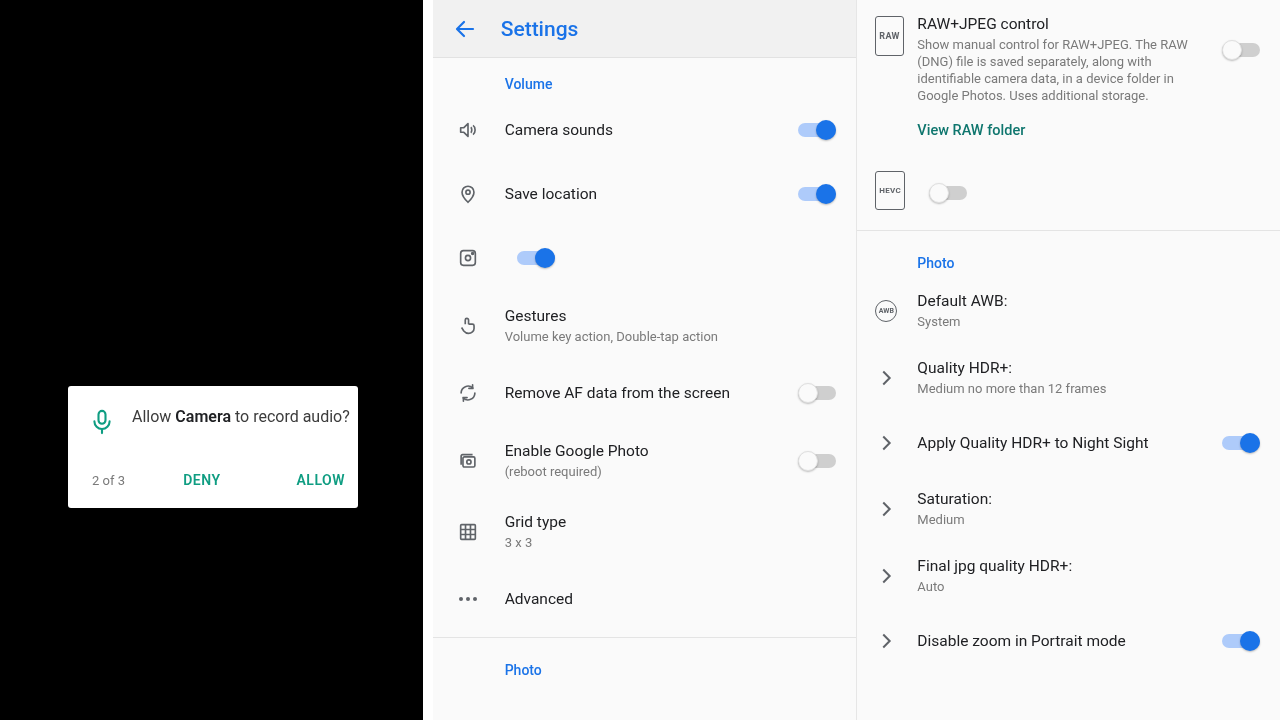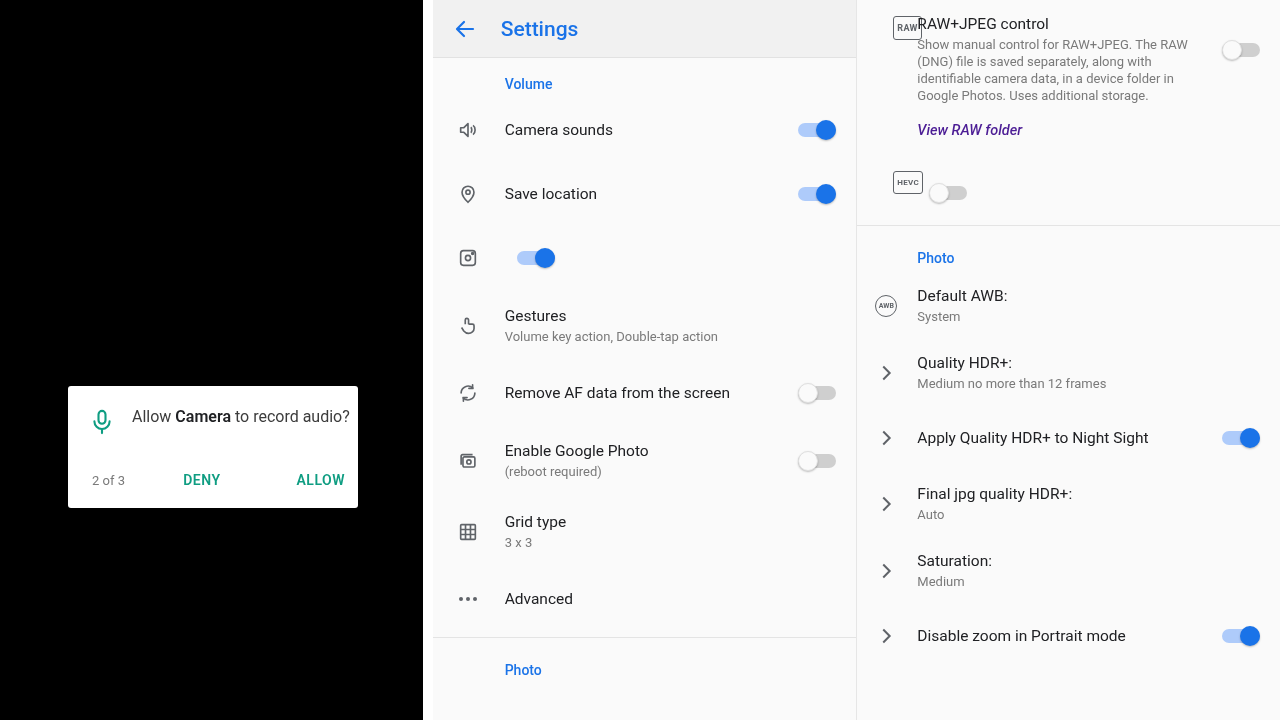--- a/index.html
+++ b/index.html
@@ -113,35 +113,33 @@
 
   
   .pane-right {
     width: 426px; height: 100%;
     background: #fafafa;
     display: flex; flex-direction: column;
   }
   .pane-right .row { padding: 14px 20px 14px 18px; }
   .pane-right .lead { width: 42px; flex: 0 0 42px; }
   .link-action {
-    color: #4c1d95; font-size: 14.5px; font-weight: 500;
+    color: #0f766e; font-size: 14.5px; font-weight: 500;
     padding: 4px 0 16px 60px;
     cursor: pointer;
-    font-style: italic;
   }
   .chev { color: #7a7a7a; }
   .chev svg { width: 18px; height: 18px; }
 
   .badge {
     font-size: 9px; font-weight: 700;
     border: 1.8px solid #5f6368; color: #5f6368;
     border-radius: 3px;
-    padding: 6px 3px;
+    padding: 14px 3px;
     letter-spacing: .3px;
-    margin-left: 18px;
   }
   .awb-circle {
     display:inline-flex; align-items:center; justify-content:center;
     width:22px; height:22px; border:1.8px solid #5f6368; border-radius:50%;
     font-size:7px; font-weight:700; color:#5f6368;
   }
 
   .dots { display:flex; gap:3px; padding-left:2px;}
   .dots span{ width:4px;height:4px;border-radius:50%;background:#5f6368;}
 </style>
@@ -392,34 +390,34 @@
       </div>
   </div>
 
   <div class="row">
     <span class="lead chev">
       <svg viewBox="0 0 24 24" fill="none" stroke="currentColor" stroke-width="2.2">
           <path d="M9 5l7 7-7 7"></path>
         </svg>
     </span>
     <div class="body">
-      <div class="title">Final jpg quality HDR+:</div>
-      <div class="sub">Auto</div>
+      <div class="title">Saturation:</div>
+      <div class="sub">Medium</div>
     </div>
   </div>
 
   <div class="row">
     <span class="lead chev">
       <svg viewBox="0 0 24 24" fill="none" stroke="currentColor" stroke-width="2.2">
           <path d="M9 5l7 7-7 7"></path>
         </svg>
     </span>
     <div class="body">
-      <div class="title">Saturation:</div>
-      <div class="sub">Medium</div>
+      <div class="title">Final jpg quality HDR+:</div>
+      <div class="sub">Auto</div>
     </div>
   </div>
 
   <div class="row">
     <span class="lead chev">
       <svg viewBox="0 0 24 24" fill="none" stroke="currentColor" stroke-width="2.2">
           <path d="M9 5l7 7-7 7"></path>
         </svg>
     </span>
     <div class="body">

